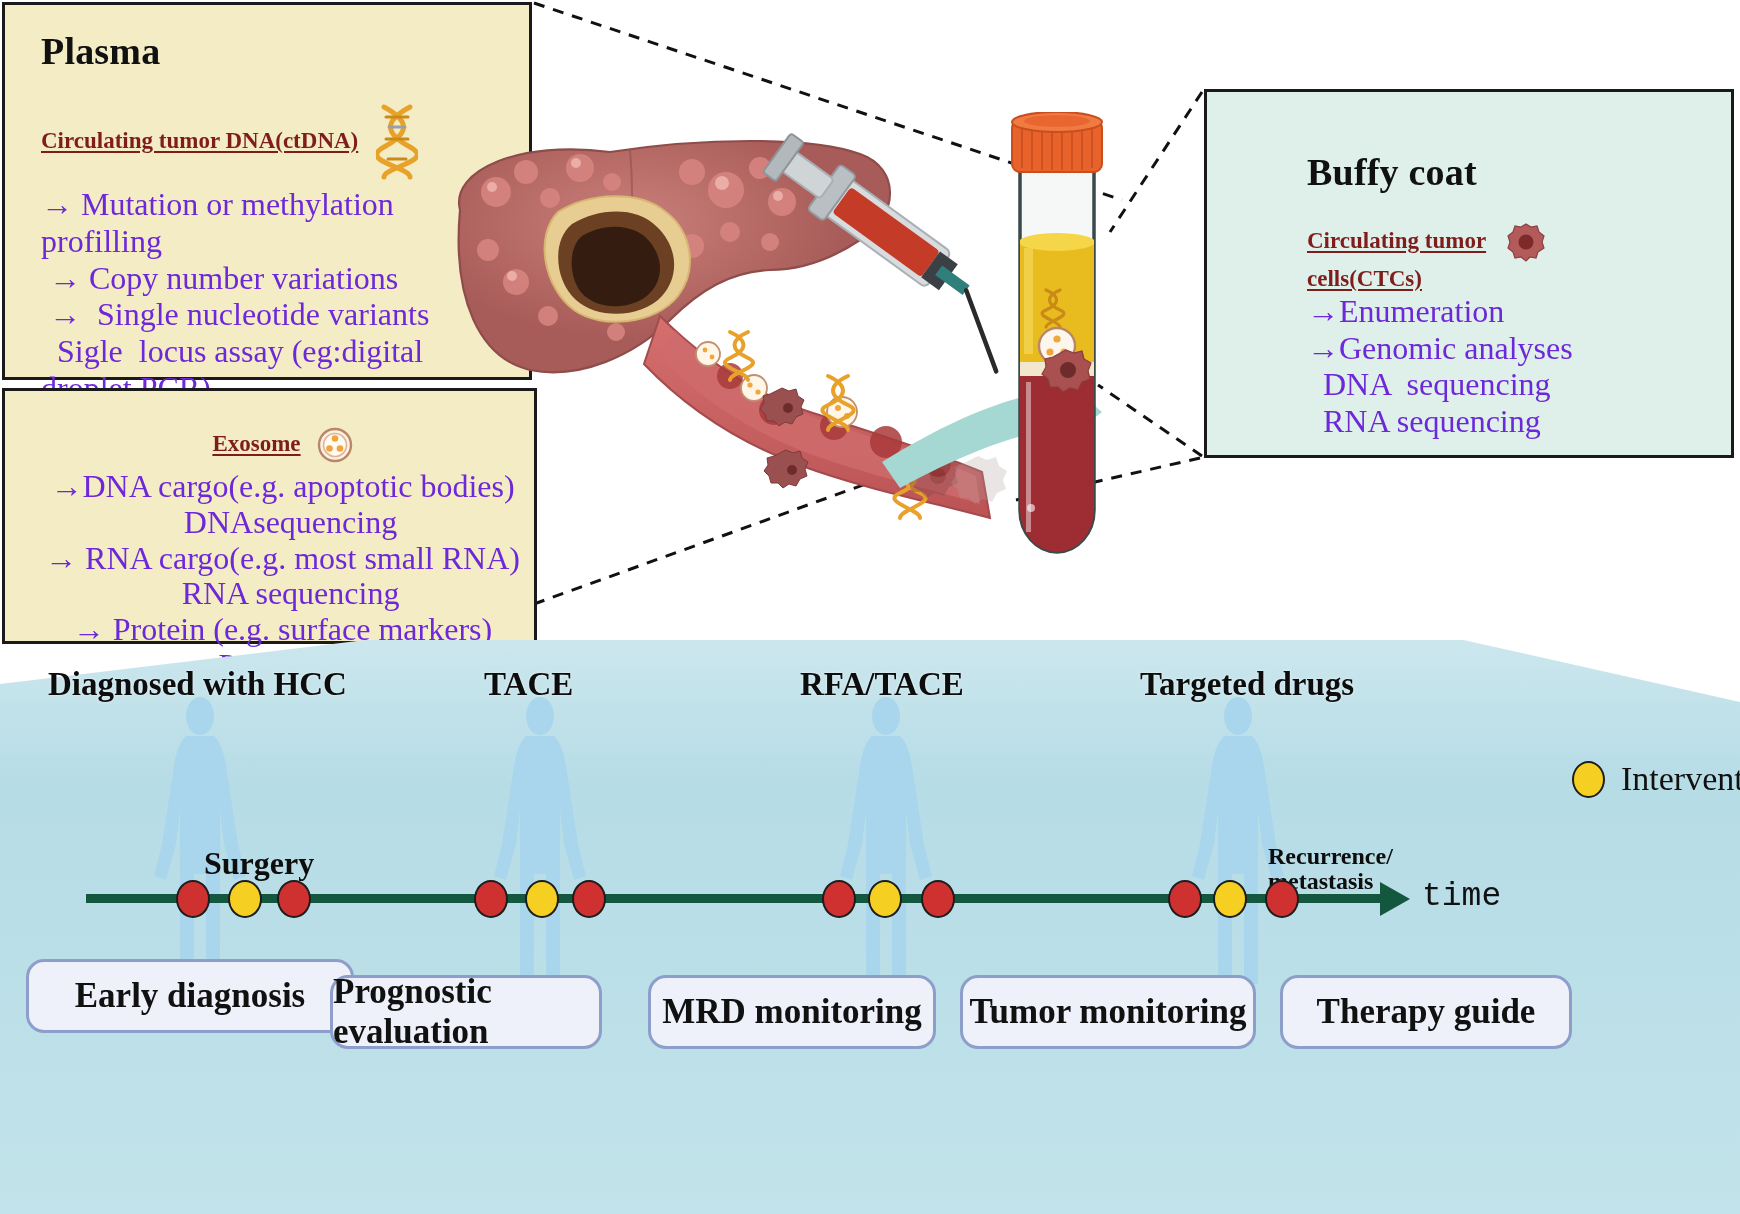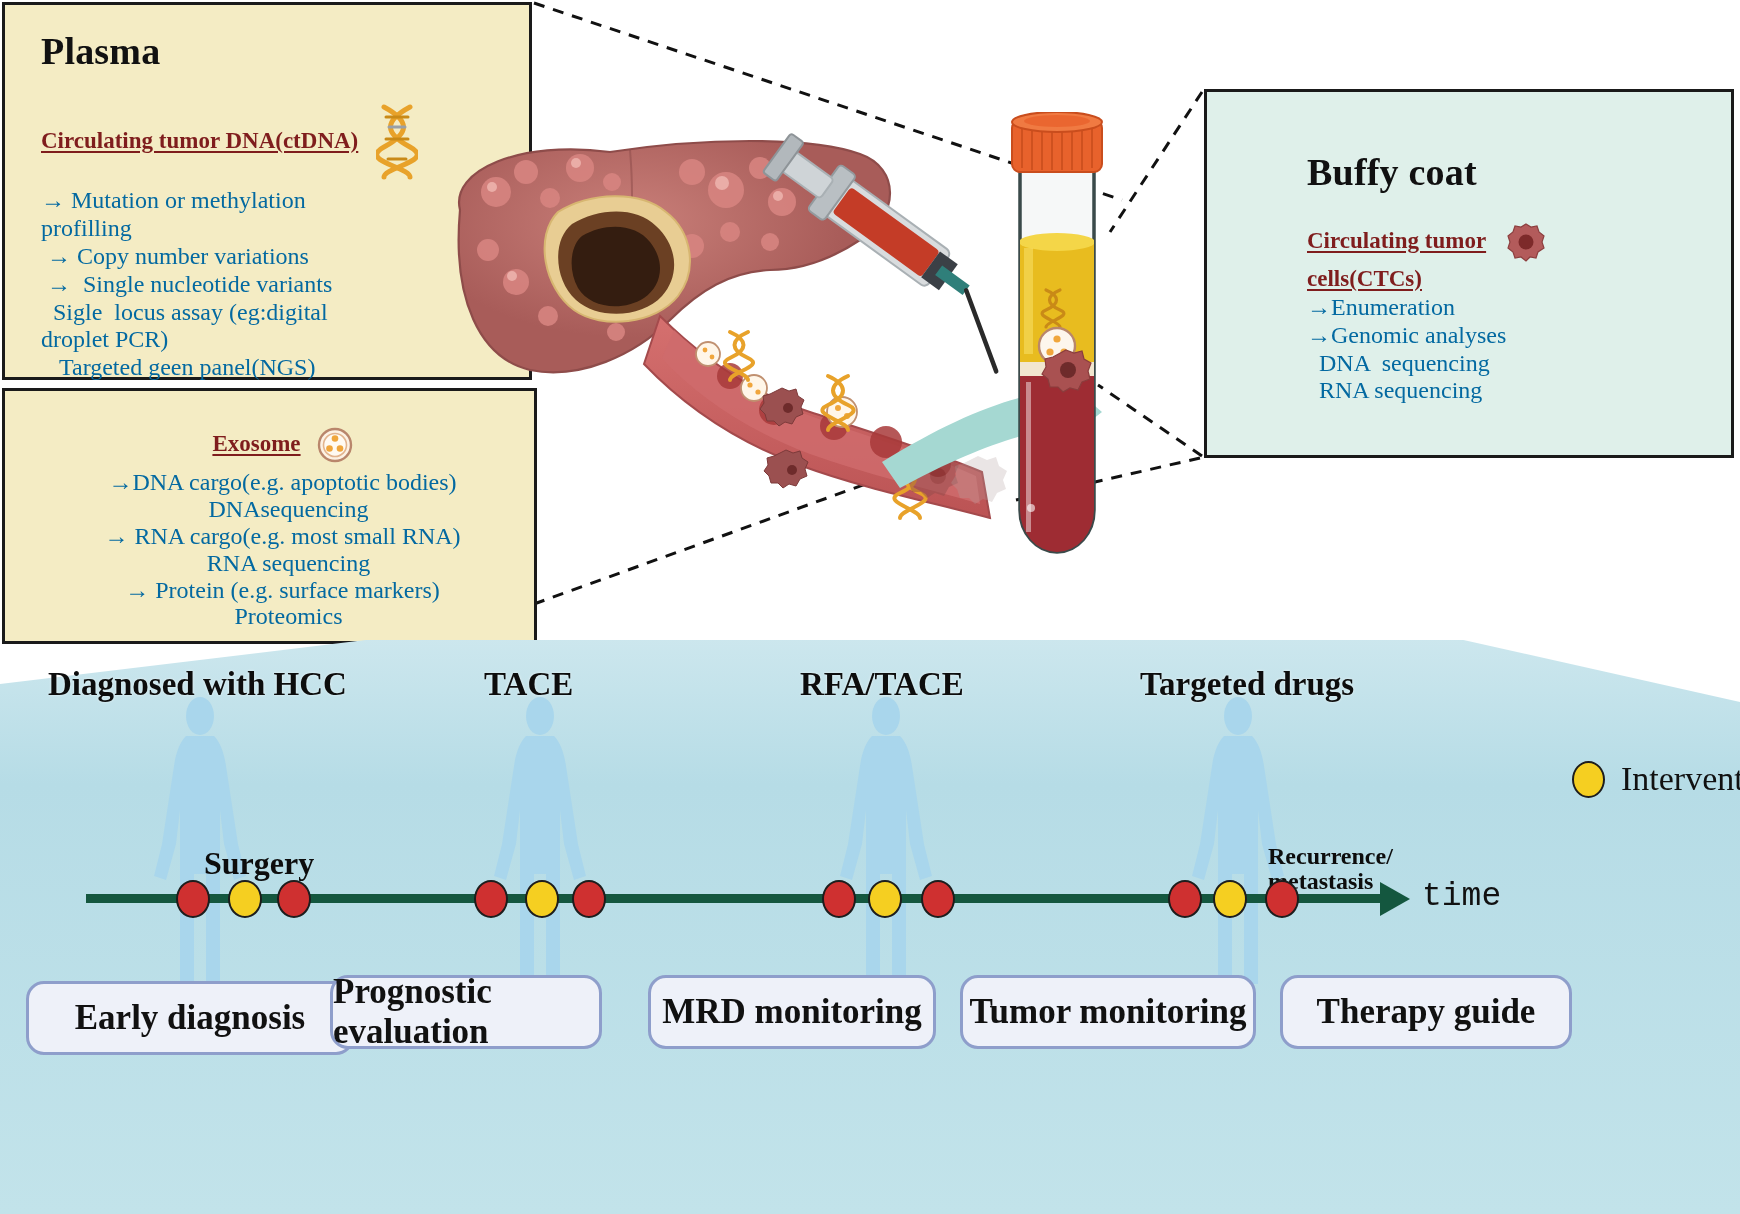--- a/index.html
+++ b/index.html
@@ -29,21 +29,21 @@
   .box-title {
     font-size: 38px; font-weight: bold; color: #111;
     letter-spacing: .2px;
   }
   .box-sub {
     font-size: 23px; font-weight: bold; color: #7f1d1d;
     text-decoration: underline; text-underline-offset: 3px;
     display: inline;
   }
   .box-line {
-    font-size: 24px; color: #0369a1; line-height: 1.12;
+    font-size: 32px; color: #6d28d9; line-height: 1.12;
     white-space: pre-wrap;
   }
   .lines { margin-top: 2px; }
 
   
   #plasma-box .pad { padding: 24px 14px 0 36px; }
   #plasma-box .box-title { margin-bottom: 30px; }
   #plasma-box .lines .box-line { margin-top: 1px; }
 
   
@@ -463,21 +463,21 @@
     <div class="dot blood" style="left:572px;top:240px;"></div>
 
     <div class="dot blood" style="left:822px;top:240px;"></div>
     <div class="dot interv" style="left:868px;top:240px;"></div>
     <div class="dot blood" style="left:921px;top:240px;"></div>
 
     <div class="dot blood" style="left:1168px;top:240px;"></div>
     <div class="dot interv" style="left:1213px;top:240px;"></div>
     <div class="dot blood" style="left:1265px;top:240px;"></div>
 
-    <div class="app-box" style="left:26px;top:341px;width:328px;">
+    <div class="app-box" style="left:26px;top:319px;width:328px;">
       <span>Early diagnosis</span>
     </div>
     <div class="app-box" style="left:330px;top:335px;width:272px;">
       <span>Prognostic evaluation</span>
     </div>
     <div class="app-box" style="left:648px;top:335px;width:288px;">
       <span>MRD monitoring</span>
     </div>
     <div class="app-box" style="left:960px;top:335px;width:296px;">
       <span>Tumor monitoring</span>

